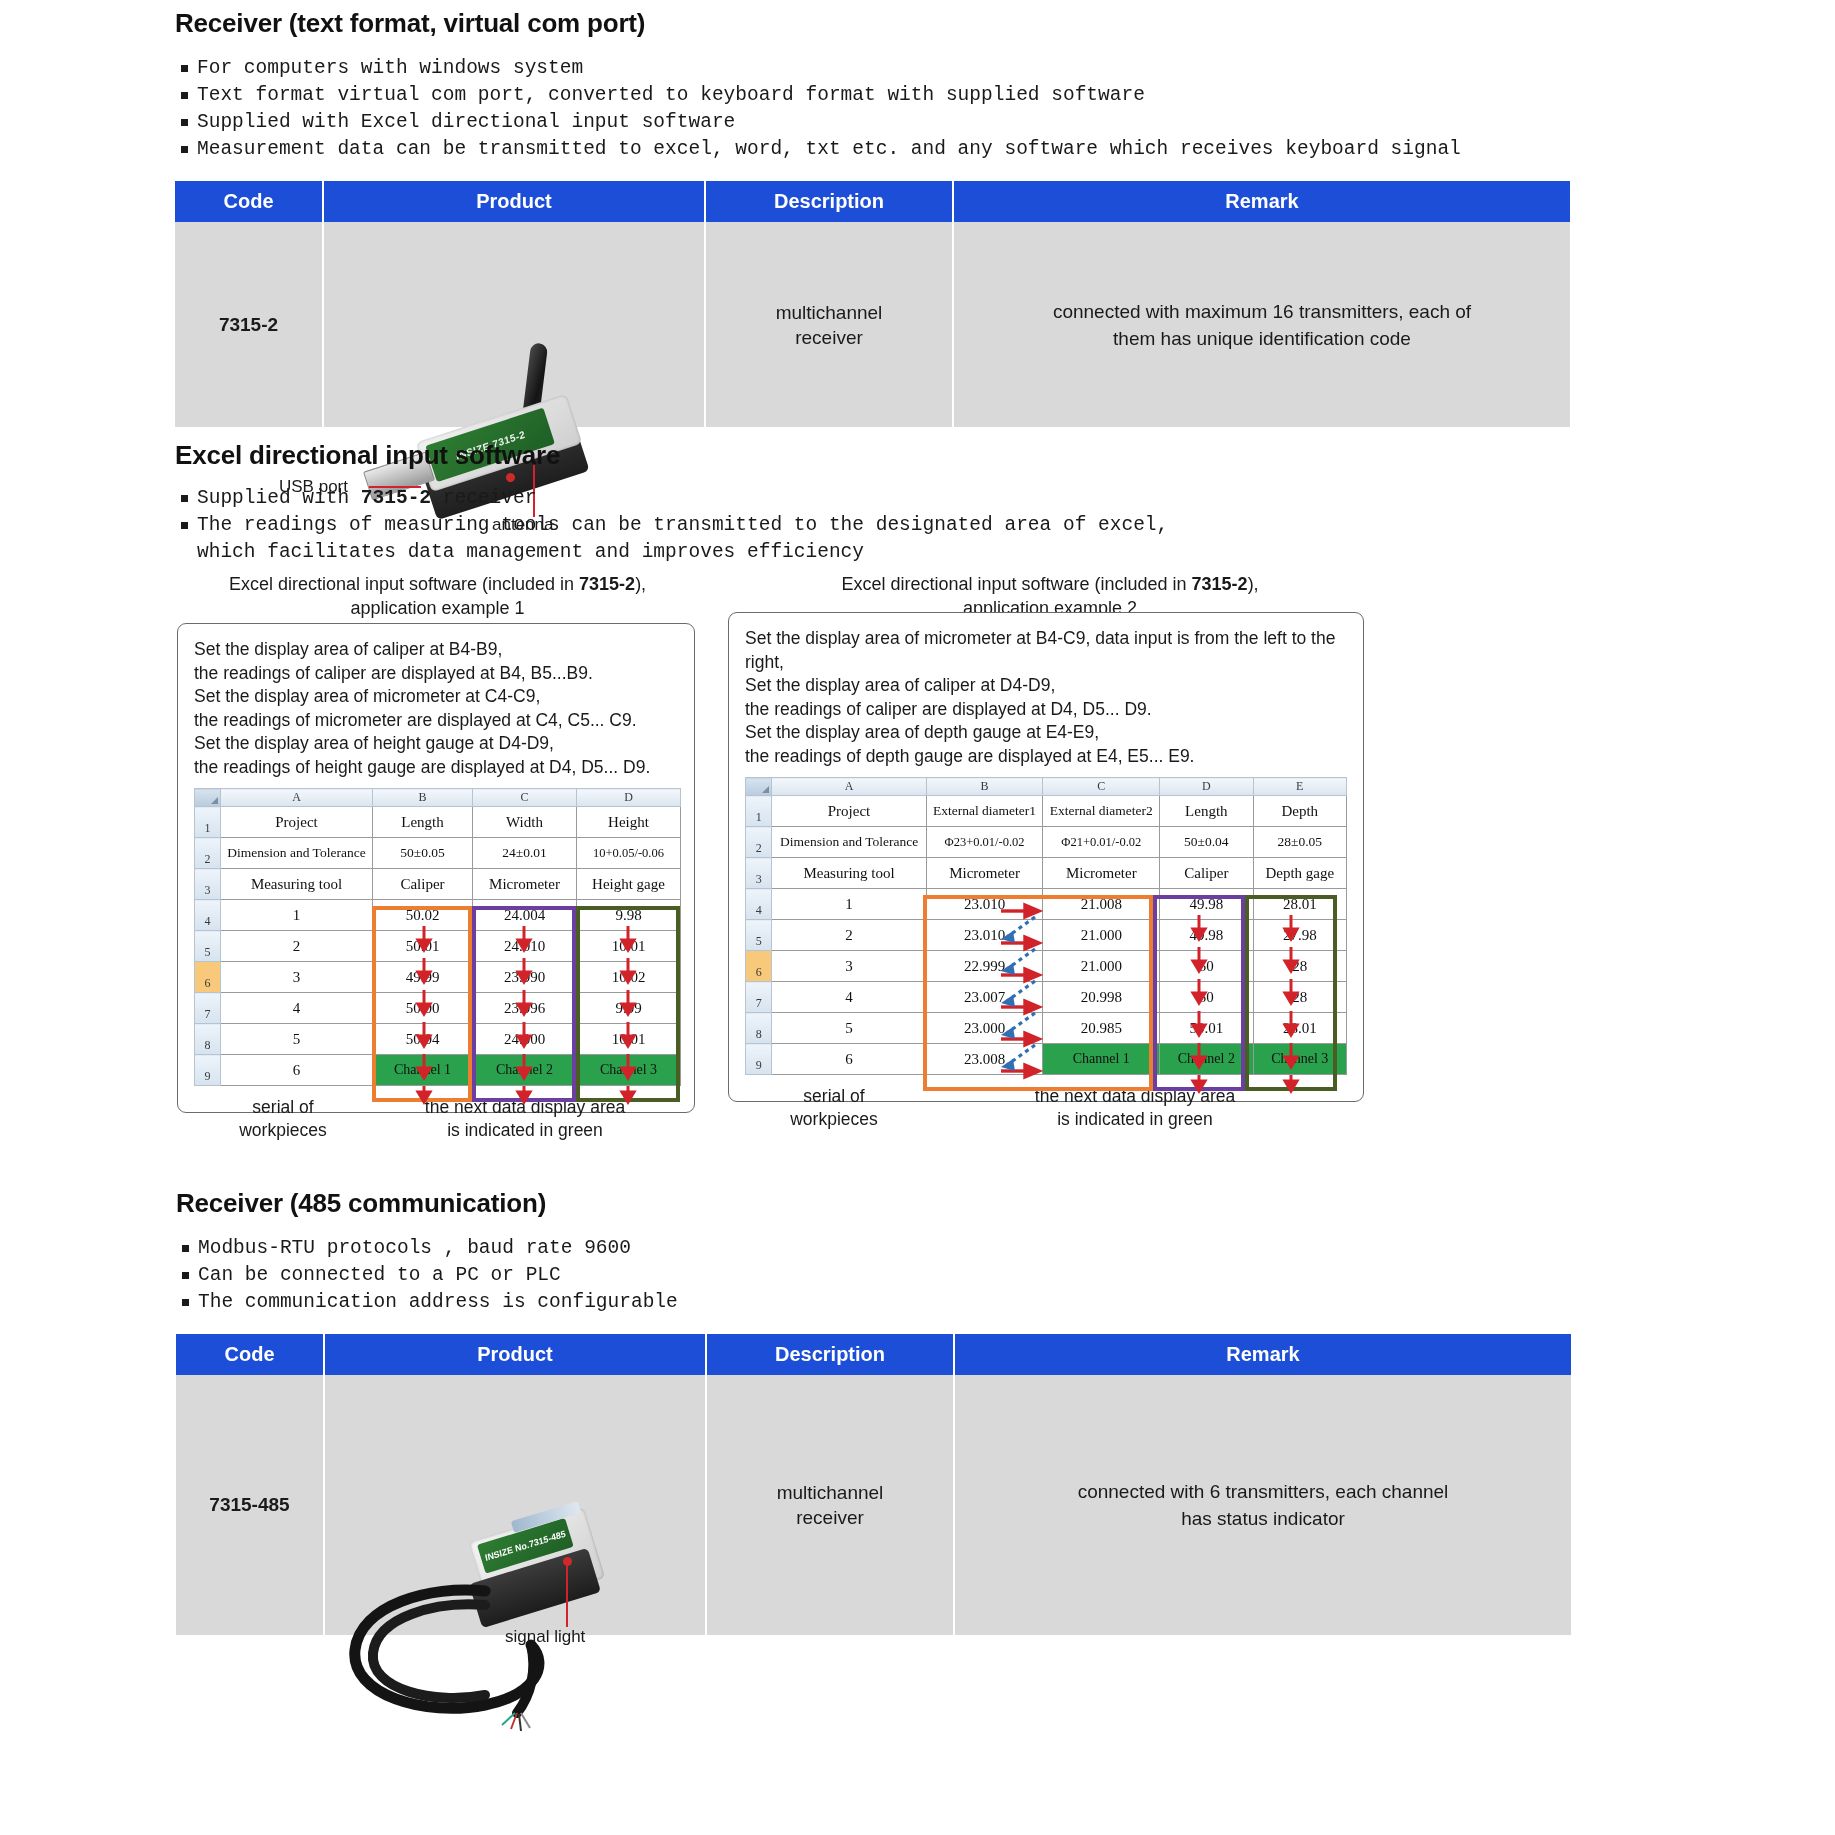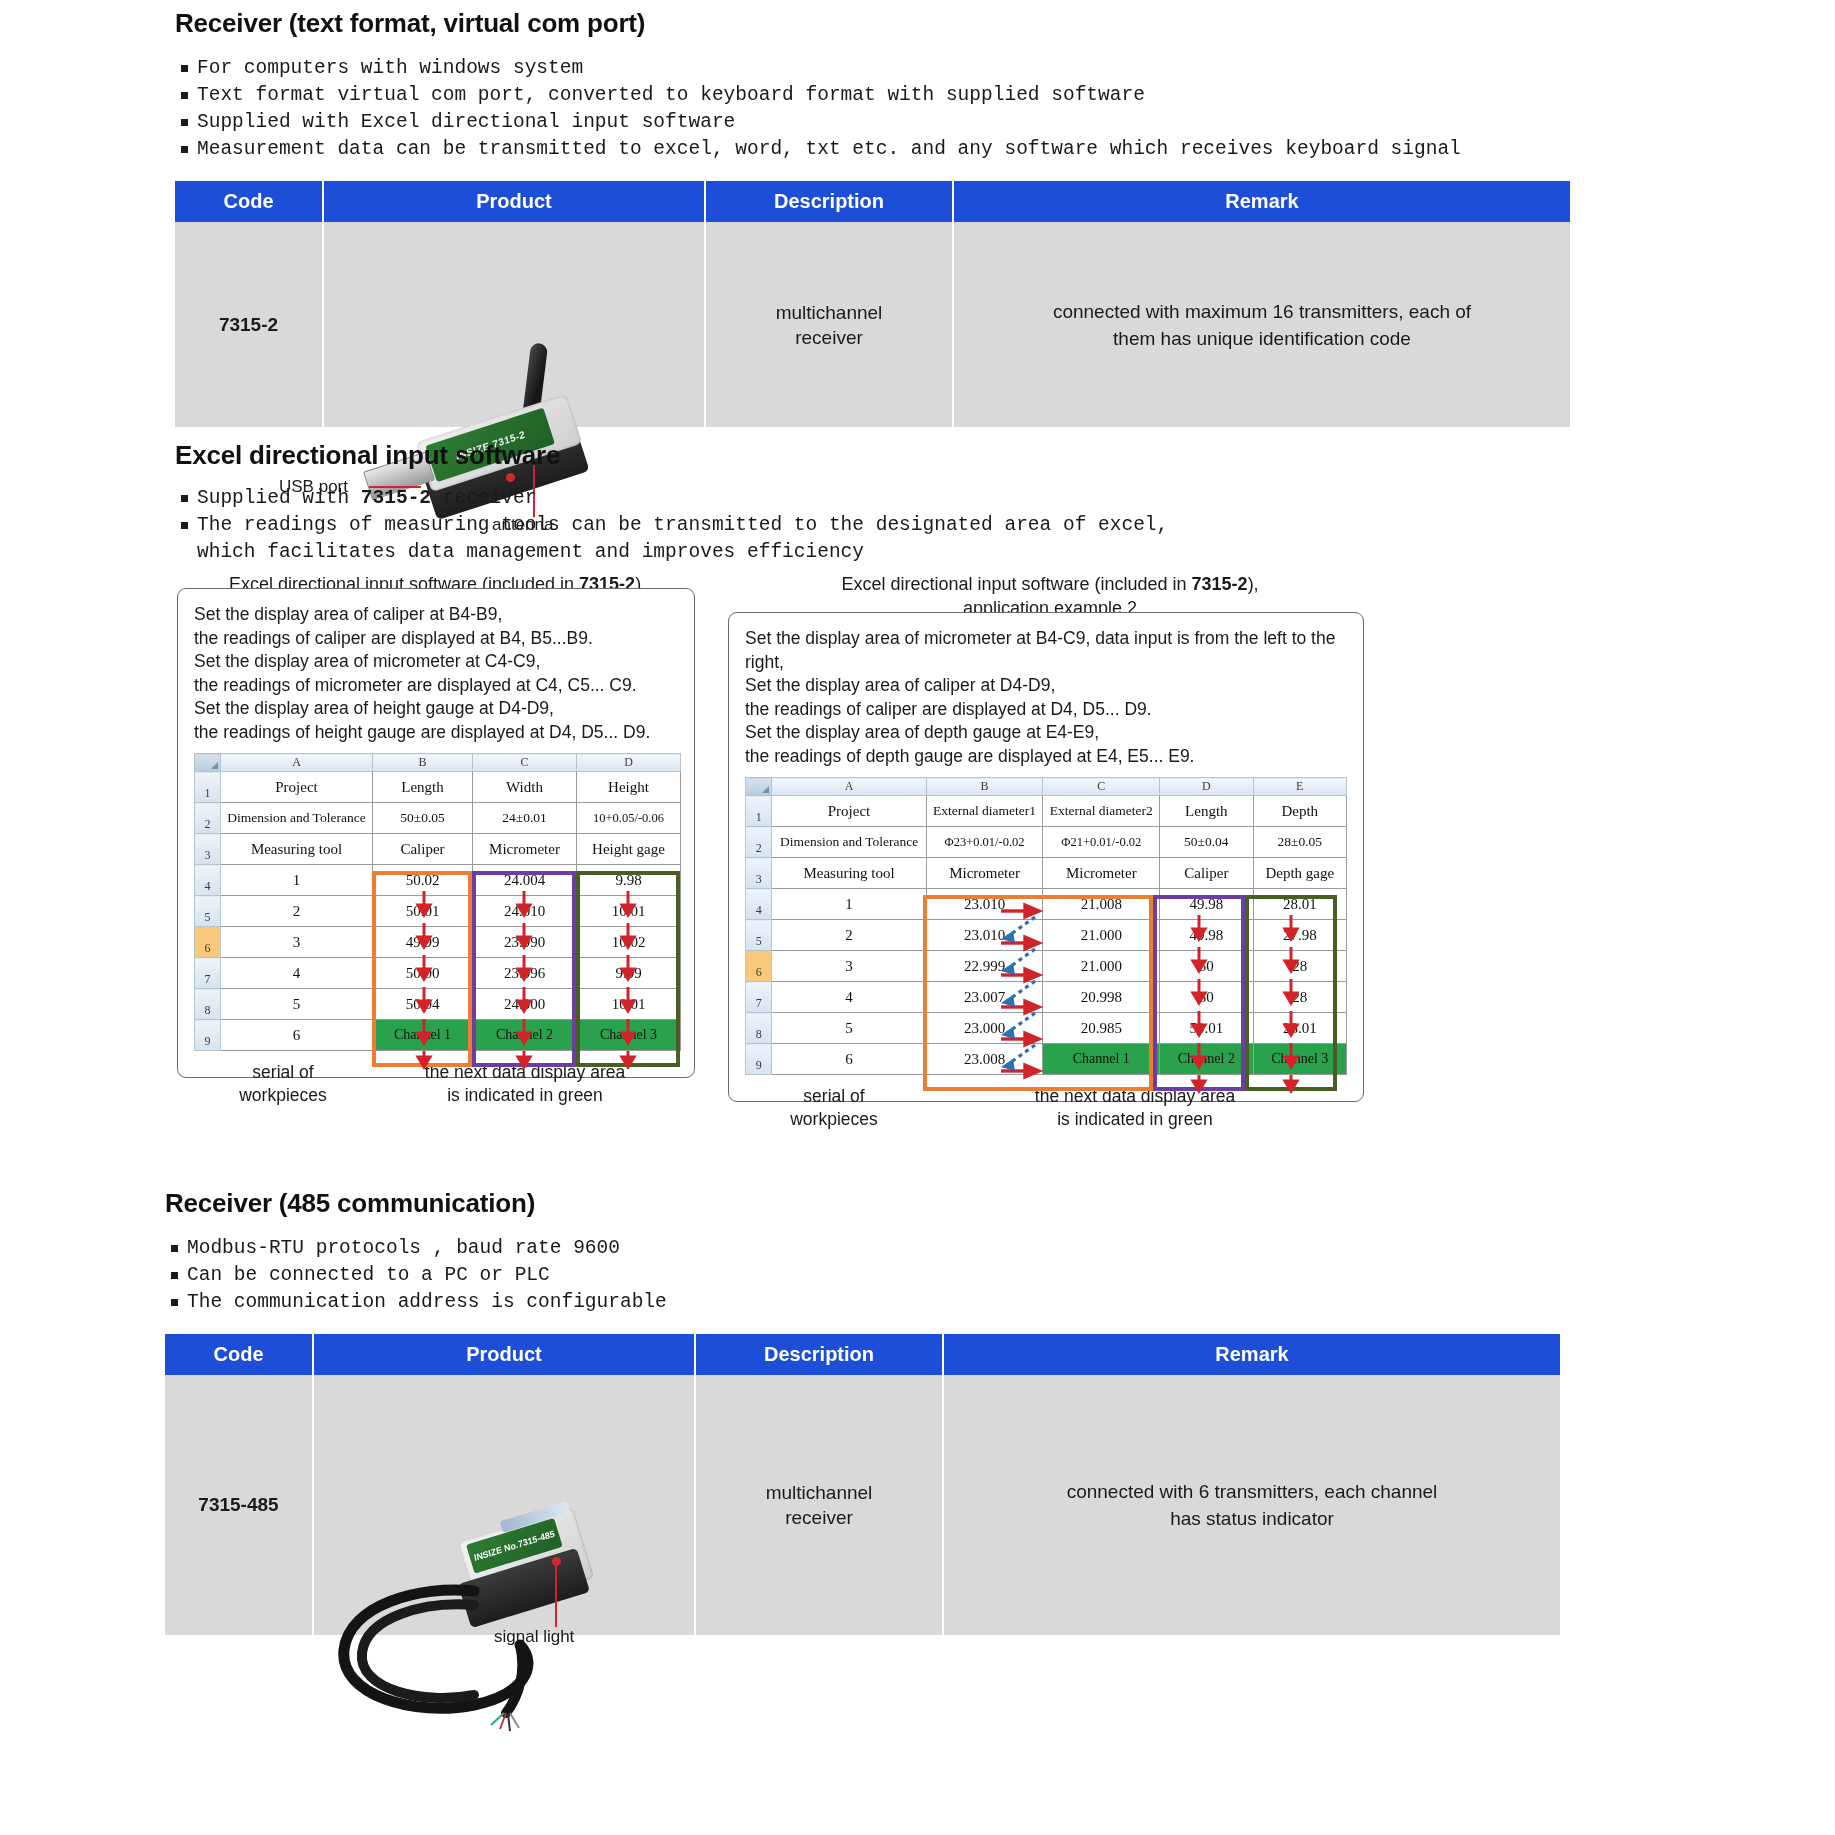--- a/index.html
+++ b/index.html
@@ -203,21 +203,21 @@
         <span>which facilitates data management and improves efficiency</span>
       </li>
     </ul>
   </div>
 
   <div class="panel-caption" style="position:absolute; left:180px; top:572px; width:515px;">
     <span>Excel directional input software (included in </span><span class="b">7315-2</span><span>),</span><br>
     <span>application example 1</span>
   </div>
 
-  <div class="panel" style="position:absolute; left:177px; top:588px; width:518px; height:490px;">
+  <div class="panel" style="position:absolute; left:177px; top:623px; width:518px; height:490px;">
 
     <div class="panel-desc">
       <div>Set the display area of caliper at B4-B9,</div>
       <div>the readings of caliper are displayed at B4, B5...B9.</div>
       <div>Set the display area of micrometer at C4-C9,</div>
       <div>the readings of micrometer are displayed at C4, C5... C9.</div>
       <div>Set the display area of height gauge at D4-D9,</div>
       <div>the readings of height gauge are displayed at D4, D5... D9.</div>
     </div>
 
@@ -554,21 +554,21 @@
     <div class="panel-footnotes">
       <div style="width:178px;">
         serial of<br>workpieces
       </div>
       <div style="flex:1;">
         the next data display area<br>is indicated in green
       </div>
     </div>
   </div>
 
-  <div style="position:absolute; left:165px; top:1188px; width:1400px;">
+  <div style="position:absolute; left:176px; top:1188px; width:1400px;">
 
     <h2 class="section-title">Receiver (485 communication)</h2>
 
     <ul class="bullets" style="margin-top:16px;">
       <li>Modbus-RTU protocols , baud rate 9600</li>
       <li>Can be connected to a PC or PLC</li>
       <li>The communication address is configurable</li>
     </ul>
 
     <table class="product" style="margin-top:18px;">

